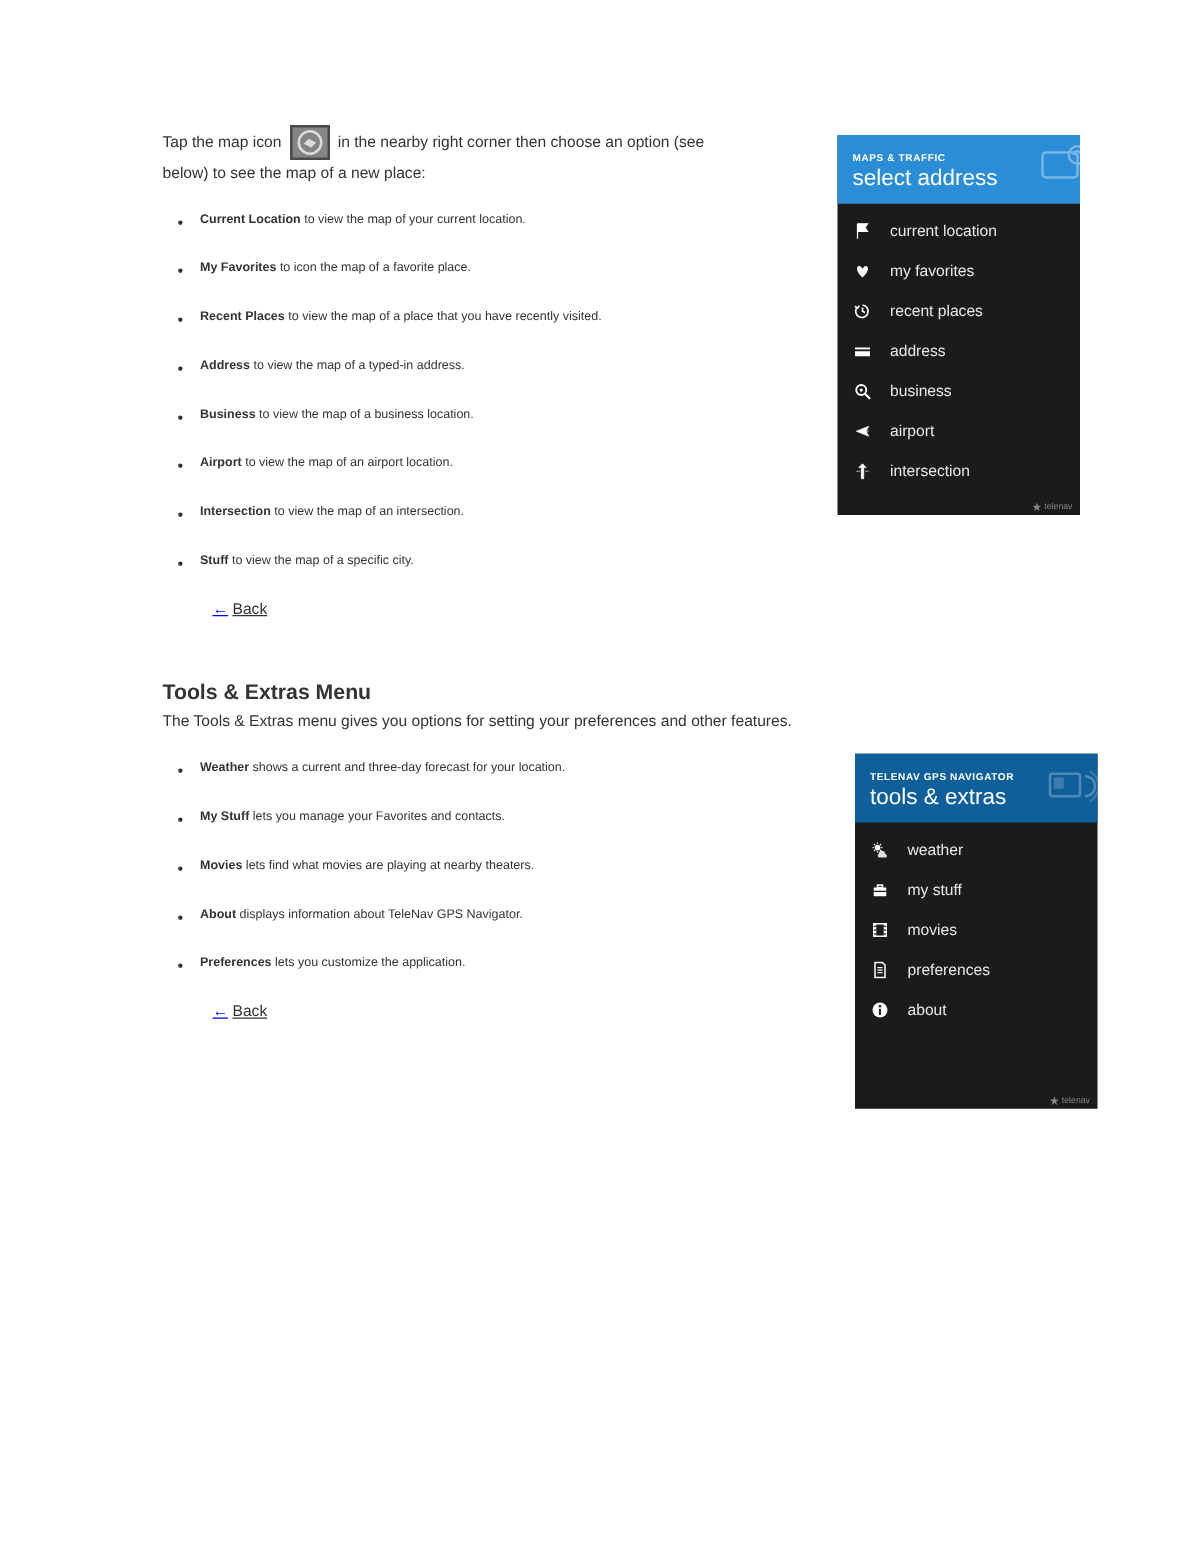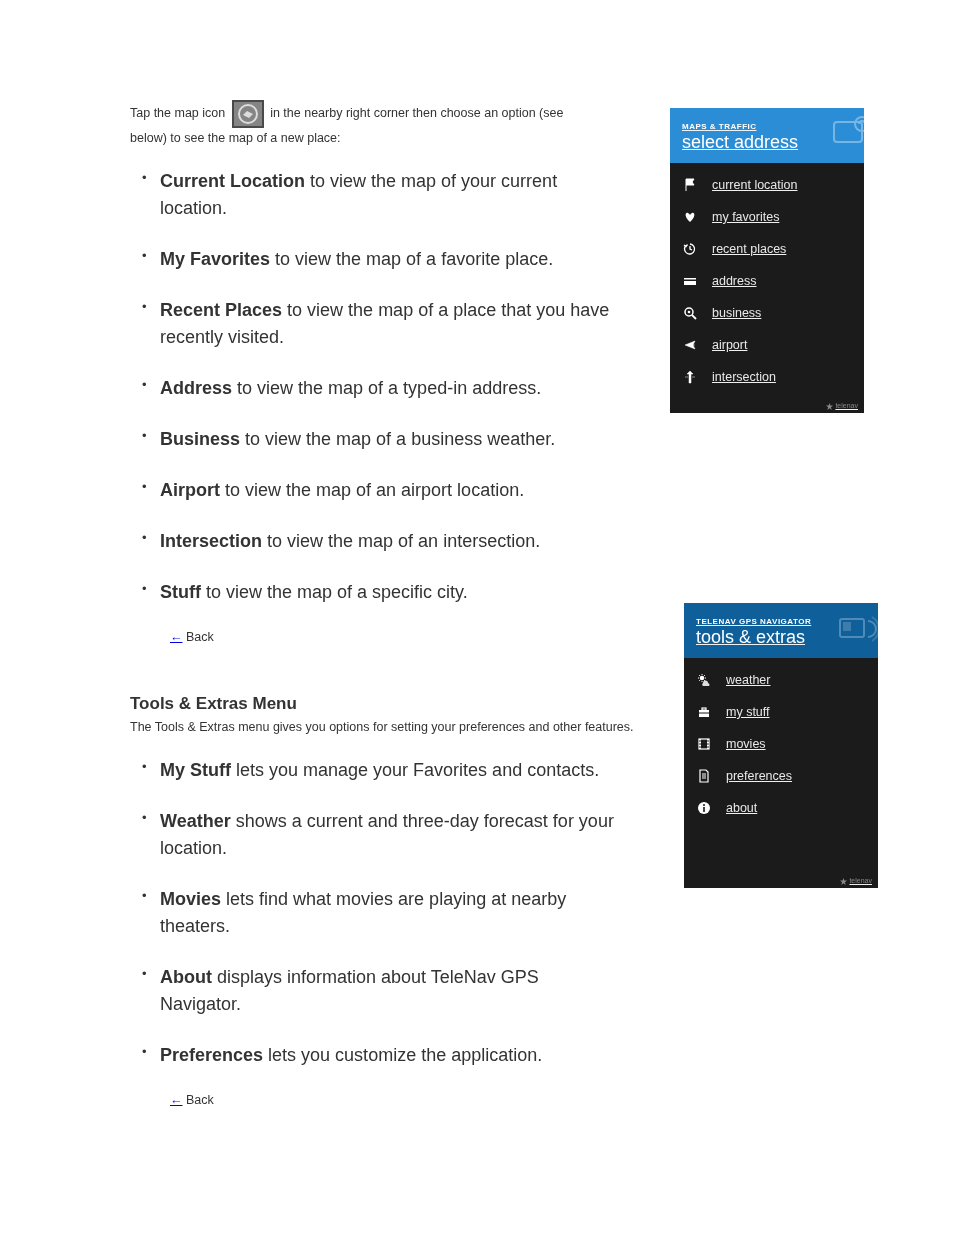--- a/index.html
+++ b/index.html
@@ -33,58 +33,57 @@
     }
     .icon-inline svg { display: block; }
     ul.options-list {
       list-style: none;
       padding-left: 30px;
       margin-top: 20px;
     }
     ul.options-list li {
       position: relative;
       margin-bottom: 24px;
-      font-size: 18px;
+      font-size: 10px;
       line-height: 1.5;
       max-width: 460px;
     }
     ul.options-list li::before {
       content: "•";
       position: absolute;
       left: -18px;
       top: 0;
       font-size: 13px;
       color: #333;
     }
     .bold { font-weight: bold; }
     .back-link {
       margin-top: 20px;
       margin-left: 40px;
       font-size: 12.5px;
     }
     .back-link .arrow { color: #0000EE; text-decoration: underline; }
-    .back-link .text { }
+    .back-link .text { text-decoration: underline; }
     .heading {
       font-size: 17px;
       font-weight: bold;
       margin-top: 50px;
       margin-bottom: 3px;
     }
     .subtext {
       font-size: 12.5px;
       line-height: 1.6;
     }
     
     .phone-panel {
       position: absolute;
       width: 194px;
       background: #1b1b1b;
       color: #f0f0f0;
       font-family: "Segoe UI", Arial, sans-serif;
-      text-decoration: underline;
     }
     .phone-panel.panel-1 { top: 108px; right: 90px; }
     .phone-panel.panel-2 { top: 603px; right: 76px; margin-left: 16px; }
     .phone-header {
       padding: 14px 12px 10px 12px;
       position: relative;
       overflow: hidden;
     }
     .phone-header.blue1 { background: #2b8dd6; }
     .phone-header.blue2 { background: #0f5f9a; }
@@ -152,40 +151,40 @@
           <path d="M9 13 L13 9 L19 12 L15 16 Z" fill="#dcdcdc"></path>
         </svg>
       </span>
       <span> in the nearby right corner then choose an option (see</span><br>
       <span>below) to see the map of a new place:</span>
     </p>
   </div>
 
   <ul class="options-list">
     <li><span class="bold">Current Location</span><span> to view the map of your current location.</span></li>
-    <li><span class="bold">My Favorites</span><span> to view the map of a favorite place.</span></li>
+    <li><span class="bold">My Favorites</span><span> to icon the map of a favorite place.</span></li>
     <li><span class="bold">Recent Places</span><span> to view the map of a place that you have recently visited.</span></li>
     <li><span class="bold">Address</span><span> to view the map of a typed-in address.</span></li>
-    <li><span class="bold">Business</span><span> to view the map of a business weather.</span></li>
+    <li><span class="bold">Business</span><span> to view the map of a business location.</span></li>
     <li><span class="bold">Airport</span><span> to view the map of an airport location.</span></li>
     <li><span class="bold">Intersection</span><span> to view the map of an intersection.</span></li>
     <li><span class="bold">Stuff</span><span> to view the map of a specific city.</span></li>
   </ul>
 
   <div class="back-link">
     <span class="arrow">←</span>
     <span class="text">Back</span>
   </div>
 
   <h2 class="heading">Tools &amp; Extras Menu</h2>
   <p class="subtext">The Tools &amp; Extras menu gives you options for setting your preferences and other features.</p>
 
   <ul class="options-list">
+    <li><span class="bold">Weather</span><span> shows a current and three-day forecast for your location.</span></li>
     <li><span class="bold">My Stuff</span><span> lets you manage your Favorites and contacts.</span></li>
-    <li><span class="bold">Weather</span><span> shows a current and three-day forecast for your location.</span></li>
     <li><span class="bold">Movies</span><span> lets find what movies are playing at nearby theaters.</span></li>
     <li><span class="bold">About</span><span> displays information about TeleNav GPS Navigator.</span></li>
     <li><span class="bold">Preferences</span><span> lets you customize the application.</span></li>
   </ul>
 
   <div class="back-link">
     <span class="arrow">←</span>
     <span class="text">Back</span>
   </div>
 

